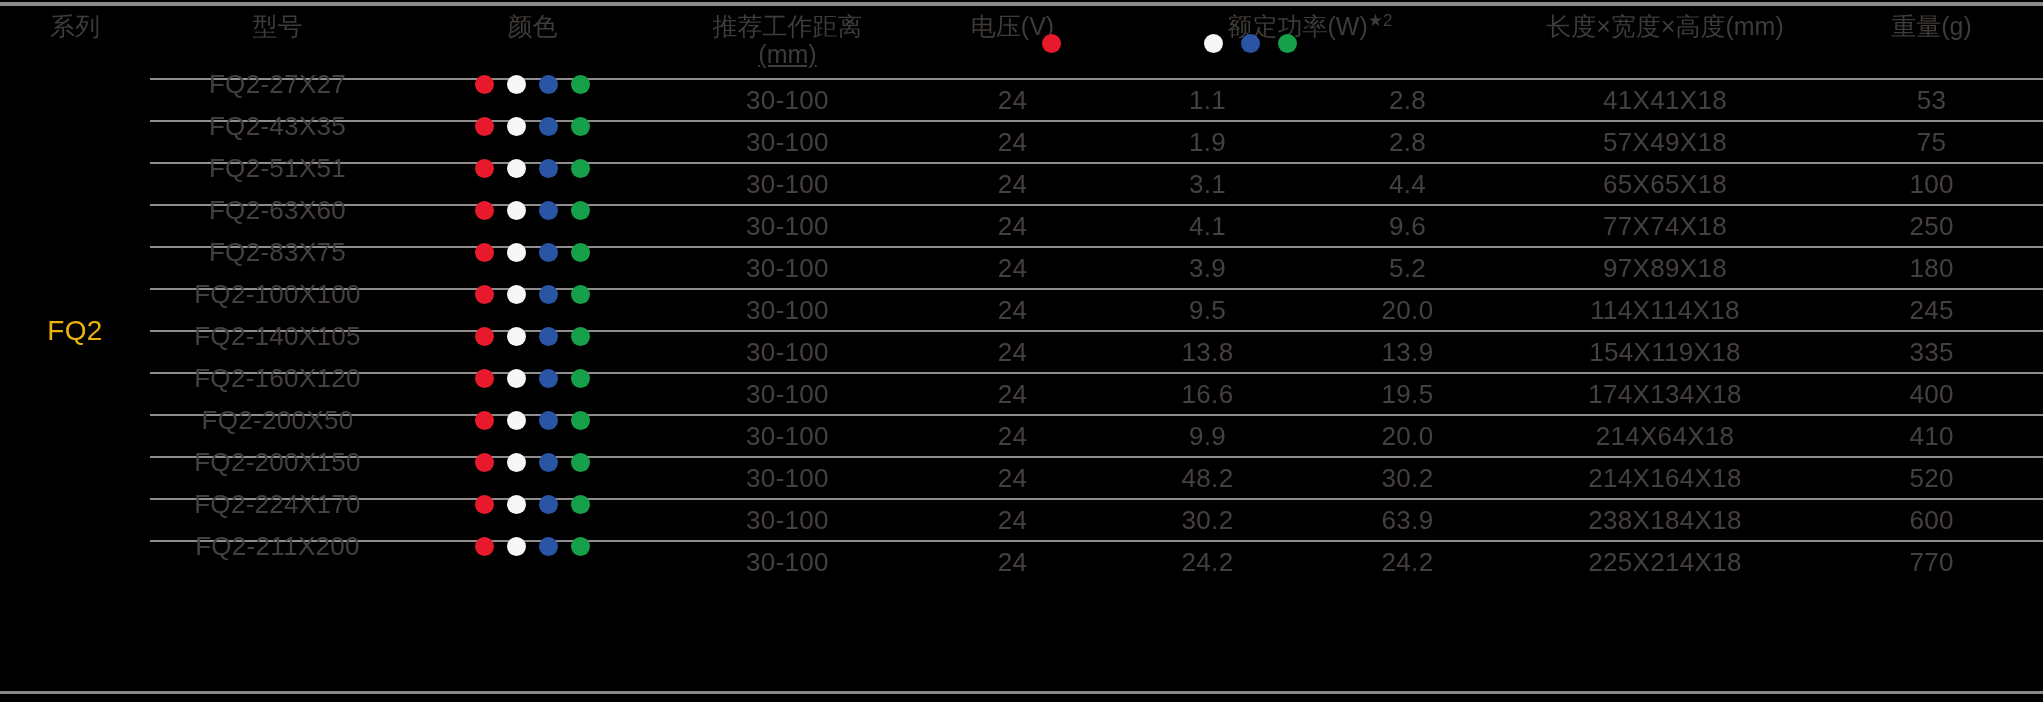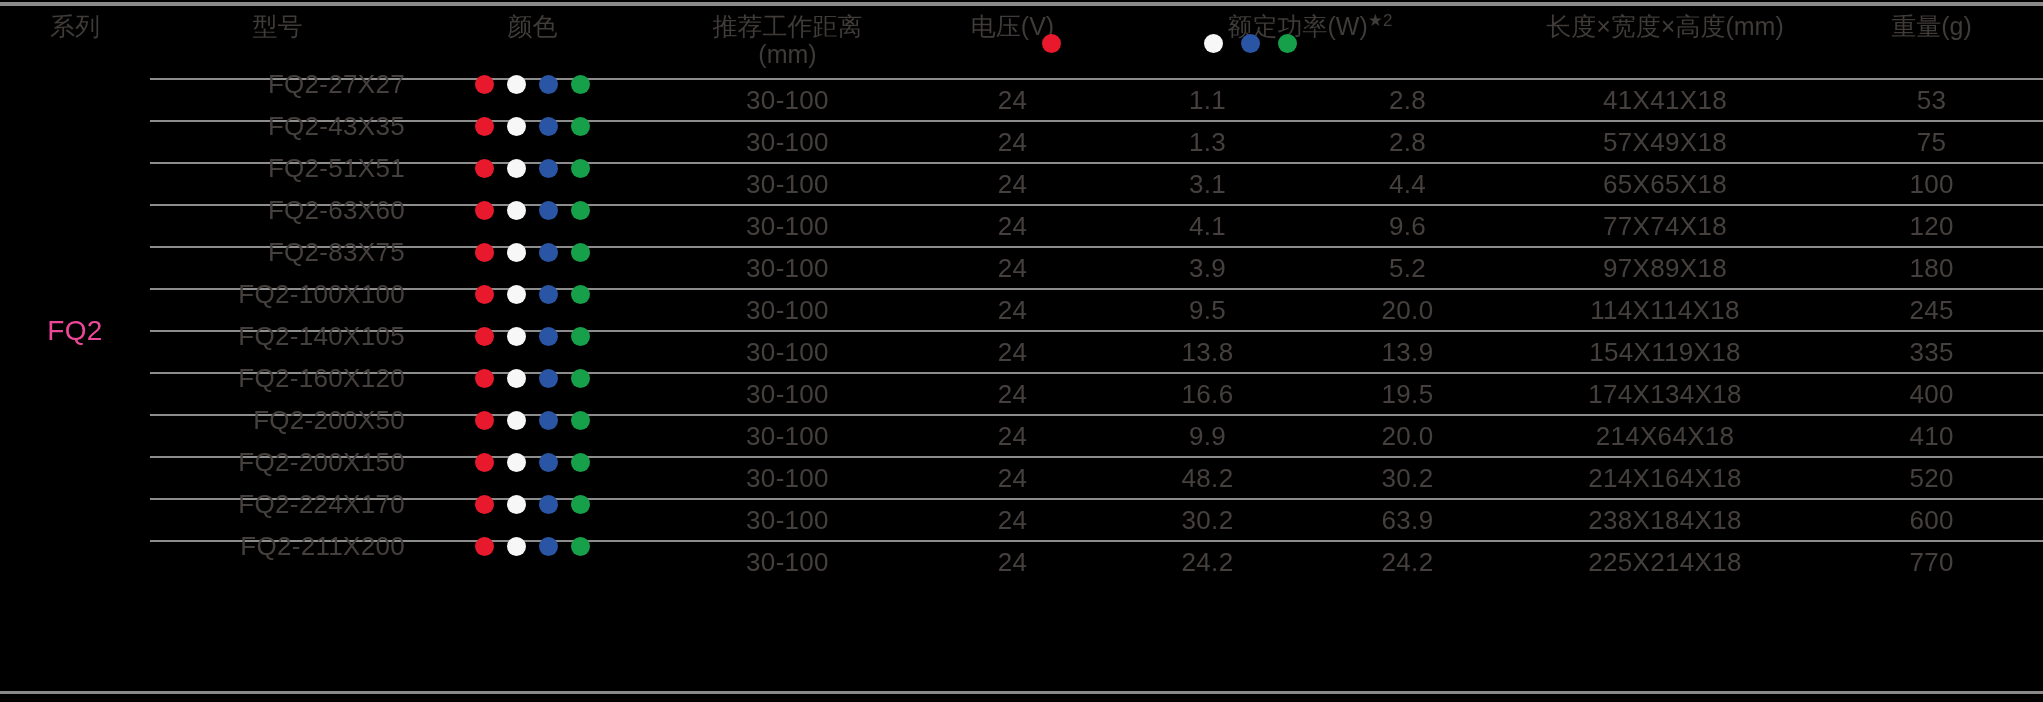--- a/index.html
+++ b/index.html
@@ -62,20 +62,21 @@
     padding: 6px 0 10px 0;
     line-height: 1.12;
     background: #000000;
   }
 
   .hdr-stack {
     display: block;
   }
   .hdr-sub {
     display: block;
+    text-decoration: underline;
   }
 
   
   .hdr-power-wrap {
     display: block;
     position: relative;
   }
   .hdr-power-label {
     display: block;
   }
@@ -119,21 +120,20 @@
 
   
   td.cell-model {
     vertical-align: middle;
     position: relative;
   }
   td.cell-model .model-text {
     position: relative;
     top: -16px;
     display: block;
-    text-align: right;
   }
 
   td.cell-color {
     position: relative;
   }
   .dot-row {
     position: relative;
     top: -16px;
     display: flex;
     justify-content: center;
@@ -148,21 +148,21 @@
   }
   .dot.red   { background: #e8192c; }
   .dot.white { background: #f7f7f7; }
   .dot.blue  { background: #2a55a5; }
   .dot.green { background: #17a04a; }
 
   
   td.cell-series {
     border-top: none;
     font-size: 28px;
-    color: #ec4899;
+    color: #eab308;
     vertical-align: middle;
   }
 
   
   tbody td.cell-series { border-top: 0 none; }
 
   .bottom-rule {
     position: absolute;
     left: 0;
     bottom: 8px;
@@ -257,21 +257,21 @@
           <td class="cell-color">
             <div class="dot-row">
               <span class="dot red" style="background: rgb(232, 25, 44);"></span>
               <span class="dot white" style="background: rgb(247, 247, 247);"></span>
               <span class="dot blue" style="background: rgb(42, 85, 165);"></span>
               <span class="dot green" style="background: rgb(23, 160, 74);"></span>
             </div>
           </td>
           <td>30-100</td>
           <td>24</td>
-          <td>1.3</td>
+          <td>1.9</td>
           <td>2.8</td>
           <td>57X49X18</td>
           <td>75</td>
         </tr>
         <tr>
           <td class="cell-model">
             <span class="model-text">FQ2-51X51</span>
           </td>
           <td class="cell-color">
             <div class="dot-row">
@@ -298,21 +298,21 @@
               <span class="dot white" style="background: rgb(247, 247, 247);"></span>
               <span class="dot blue" style="background: rgb(42, 85, 165);"></span>
               <span class="dot green" style="background: rgb(23, 160, 74);"></span>
             </div>
           </td>
           <td>30-100</td>
           <td>24</td>
           <td>4.1</td>
           <td>9.6</td>
           <td>77X74X18</td>
-          <td>120</td>
+          <td>250</td>
         </tr>
         <tr>
           <td class="cell-model">
             <span class="model-text">FQ2-83X75</span>
           </td>
           <td class="cell-color">
             <div class="dot-row">
               <span class="dot red" style="background: rgb(232, 25, 44);"></span>
               <span class="dot white" style="background: rgb(247, 247, 247);"></span>
               <span class="dot blue" style="background: rgb(42, 85, 165);"></span>

